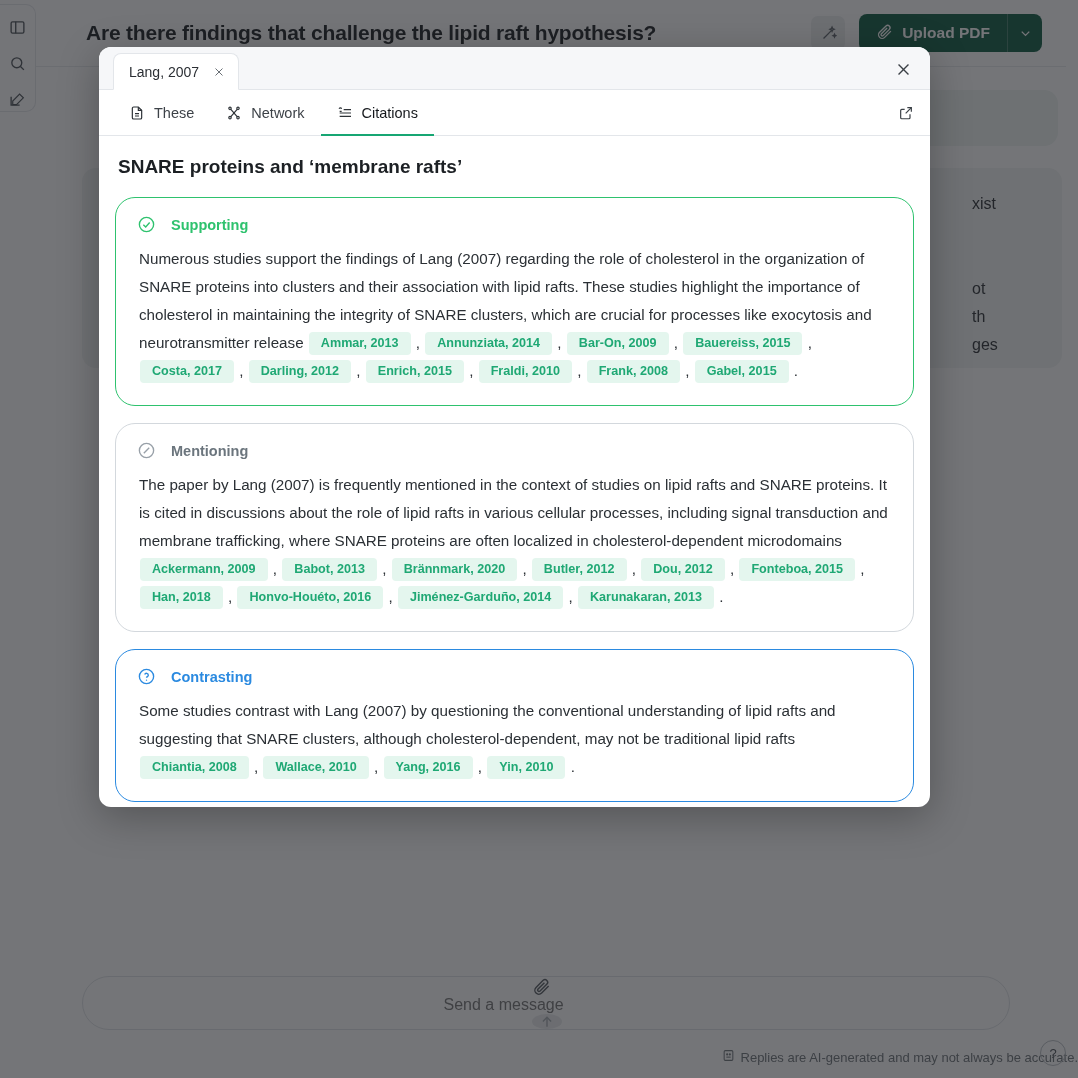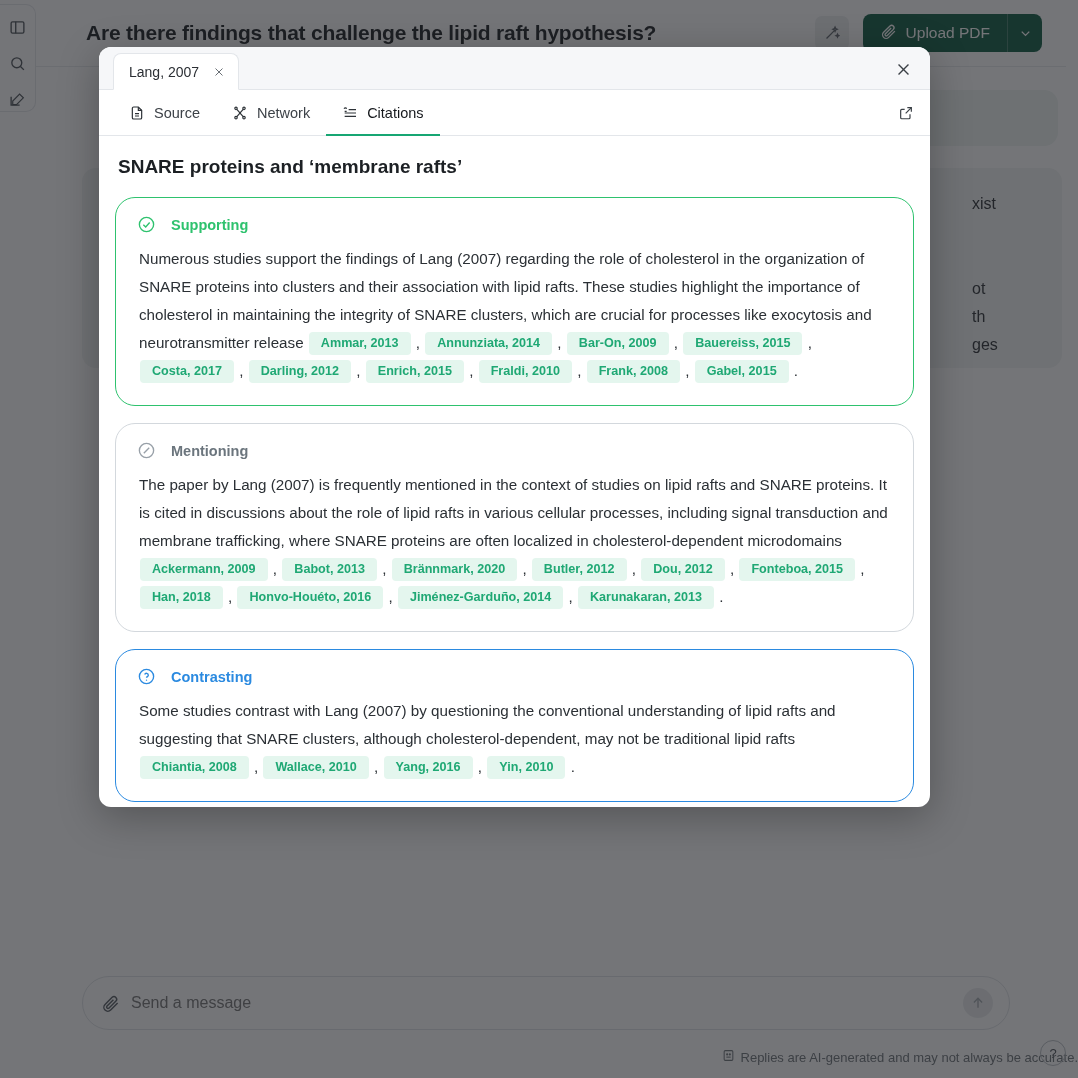--- a/index.html
+++ b/index.html
@@ -83,21 +83,21 @@
     height: 38px;
     border-radius: 8px;
     overflow: hidden;
     background: #0d5940;
   }
   .upload-btn {
     display: flex; align-items: center; gap: 9px;
     padding: 0 17px;
     color: #ffffff;
     font-size: 15.5px;
-    font-weight: normal;
+    font-weight: bold;
     border-right: 1px solid rgba(255,255,255,0.22);
   }
   .upload-caret {
     width: 34px;
     display: flex; align-items: center; justify-content: center;
     color: #ffffff;
   }
 
   
   .bg-card {
@@ -118,20 +118,21 @@
     left: 82px;
     bottom: 48px;
     width: 928px;
     height: 54px;
     border: 1px solid #dfe2e6;
     border-radius: 27px;
     background: #ffffff;
     display: flex;
     align-items: center;
     padding: 0 16px 0 18px;
+    flex-direction: column;
   }
   .clip-icon { color: #53595f; display: flex; margin-right: 11px; }
   .composer-input {
     flex: 1;
     font-size: 16px;
     color: #7c8287;
     border: none;
     outline: none;
     background: transparent;
     font-family: "Liberation Sans", sans-serif;
@@ -442,21 +443,21 @@
     <div class="modal-navbar">
       <div class="nav-tab">
         <span class="nav-ico">
           <svg width="16" height="16" viewBox="0 0 24 24" fill="none" stroke="currentColor" stroke-width="1.8">
             <path d="M14 3H7a2 2 0 0 0-2 2v14a2 2 0 0 0 2 2h10a2 2 0 0 0 2-2V8z"></path>
             <polyline points="14 3 14 8 19 8"></polyline>
               <line x1="9" y1="13" x2="15" y2="13"></line>
               <line x1="9" y1="16.5" x2="15" y2="16.5"></line>
           </svg>
         </span>
-        <span>Source</span>
+        <span>These</span>
       </div>
       <div class="nav-tab">
         <span class="nav-ico">
           <svg width="16" height="16" viewBox="0 0 24 24" fill="none" stroke="currentColor" stroke-width="1.8">
             <circle cx="6" cy="5" r="1.8"></circle>
               <circle cx="18" cy="5" r="1.8"></circle>
             <circle cx="6" cy="19" r="1.8"></circle>
               <circle cx="18" cy="19" r="1.8"></circle>
             <line x1="7.3" y1="6.4" x2="16.7" y2="17.6"></line>
               <line x1="16.7" y1="6.4" x2="7.3" y2="17.6"></line>

